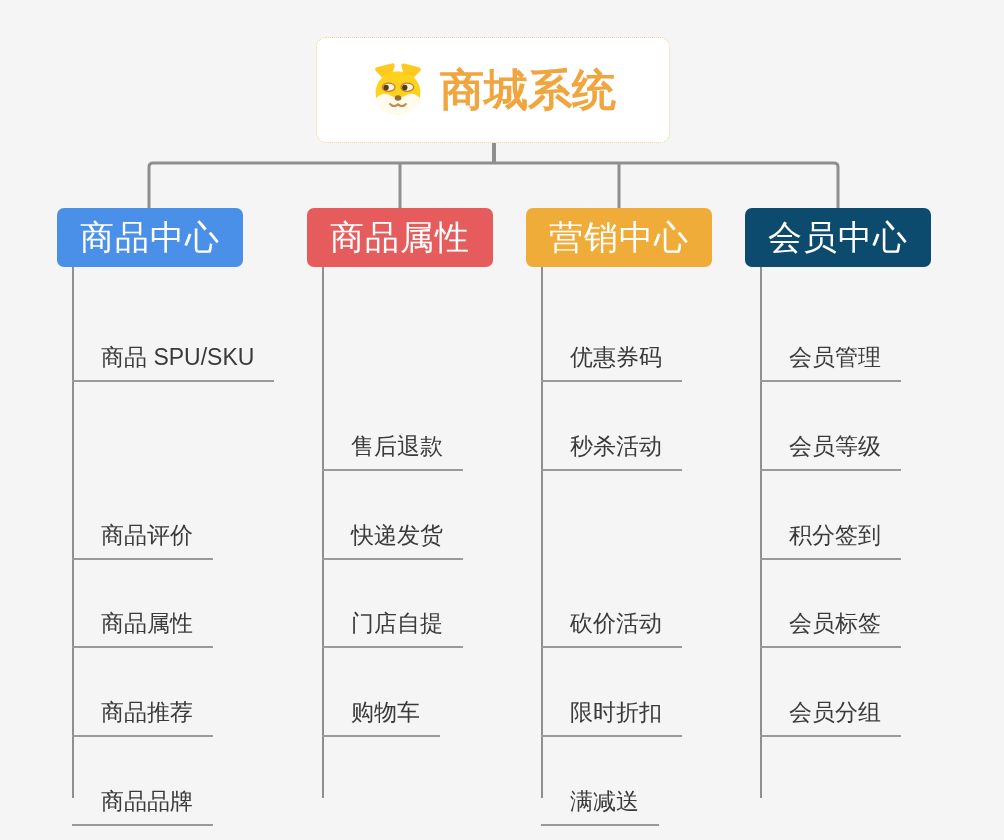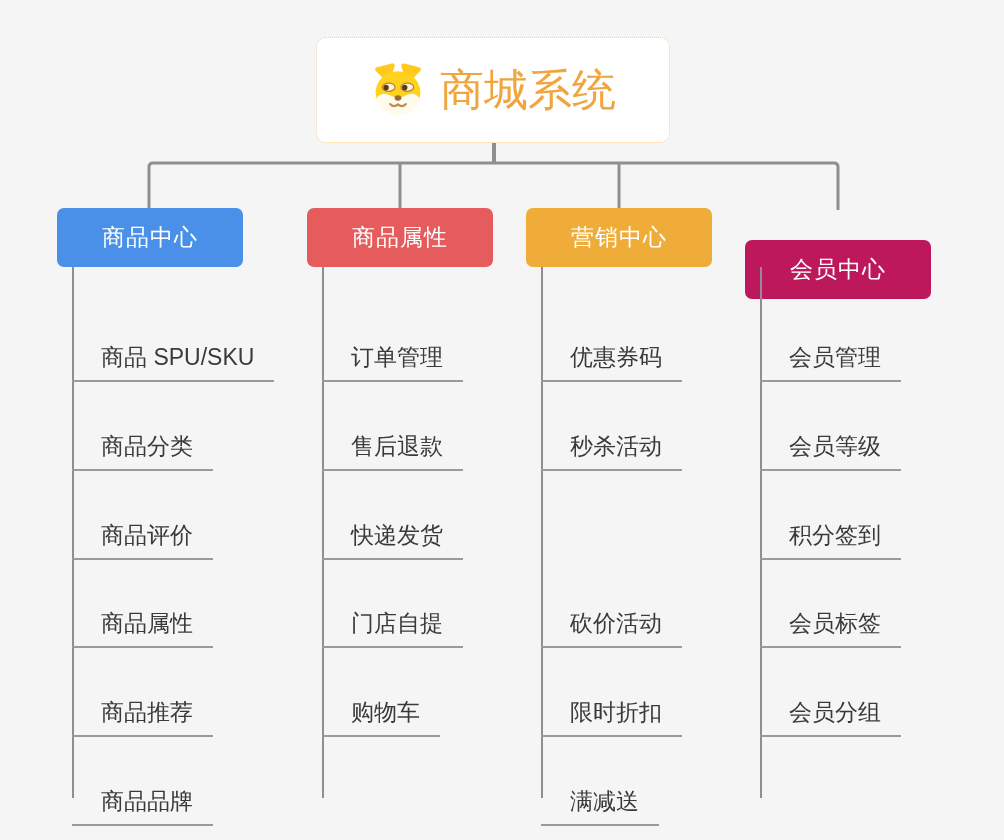--- a/index.html
+++ b/index.html
@@ -20,27 +20,27 @@
   .connectors{position:absolute;left:0;top:0;width:1004px;height:840px;}
   .connectors path{stroke:var(--connector-color);fill:none;}
   .trunk{stroke-width:3px;}
   .stem{stroke-width:4px;}
 
   .root-node{
     position:absolute;left:316px;top:37px;width:354px;height:106px;box-sizing:border-box;
     background:var(--root-bg);border:1px dotted var(--root-border-color);border-radius:10px;
     display:flex;align-items:center;justify-content:center;gap:14px;cursor:pointer;
   }
-  .root-label{color:var(--root-text-color);font-size:44px;line-height:1;white-space:nowrap;}
+  .root-label{color:var(--root-text-color);font-size:44px;line-height:1;white-space:nowrap;font-weight:bold;}
 
   .branch{position:absolute;top:208px;width:186px;}
   .b0{left:57px}.b1{left:307px}.b2{left:526px}.b3{left:745px}
   .branch-node{
     height:59px;border-radius:7px;display:flex;align-items:center;justify-content:center;
-    color:var(--node-text-color);font-size:23px;letter-spacing:1px;cursor:pointer;
+    color:var(--node-text-color);font-size:34px;letter-spacing:1px;cursor:pointer;
   }
   .spine{position:absolute;left:15px;top:59px;width:2px;height:531px;background:var(--connector-color);}
   .child{
     position:absolute;left:15px;white-space:nowrap;cursor:pointer;
     font-size:23px;line-height:30px;color:var(--child-text-color);
     padding:0 20px 8px 29px;border-bottom:2px solid var(--child-line-color);margin-top:28px;
   }
   .c0{top:106px}.c1{top:195px}.c2{top:284px}.c3{top:372px}.c4{top:461px}.c5{top:550px}
 </style>
 <title>商城系统</title></head>
@@ -70,53 +70,51 @@
     </svg>
     <span class="root-label">商城系统</span>
   </div>
 
   <div class="branch b0">
     <div class="branch-node" style="background: rgb(74, 144, 232);">
       <span>商品中心</span>
     </div>
     <div class="spine"></div>
     <div class="child c0">商品 SPU/SKU</div>
-    <div class="child c1">商品分类</div>
     <div class="child c3">商品属性</div>
     <div class="child c2">商品评价</div>
     <div class="child c4">商品推荐</div>
     <div class="child c5">商品品牌</div>
   </div>
 
   <div class="branch b1">
     <div class="branch-node" style="background: rgb(230, 92, 92);">
       <span>商品属性</span>
     </div>
     <div class="spine"></div>
-    <div class="child c0">订单管理</div>
     <div class="child c1">售后退款</div>
     <div class="child c2">快递发货</div>
     <div class="child c3">门店自提</div>
     <div class="child c4">购物车</div>
   </div>
 
   <div class="branch b2">
     <div class="branch-node" style="background: rgb(239, 172, 56);">
       <span>营销中心</span>
     </div>
     <div class="spine"></div>
     <div class="child c0">优惠券码</div>
     <div class="child c1">秒杀活动</div>
     <div class="child c3">砍价活动</div>
     <div class="child c4">限时折扣</div>
     <div class="child c5">满减送</div>
   </div>
 
   <div class="branch b3">
-    <div class="branch-node" style="background: #be185d; margin-top: 32px;">
+    <div class="branch-node" style="background: #0c4a6e;">
       <span>会员中心</span>
     </div>
     <div class="spine"></div>
     <div class="child c0">会员管理</div>
     <div class="child c1">会员等级</div>
     <div class="child c2">积分签到</div>
     <div class="child c3">会员标签</div>
     <div class="child c4">会员分组</div>
   </div>
 

